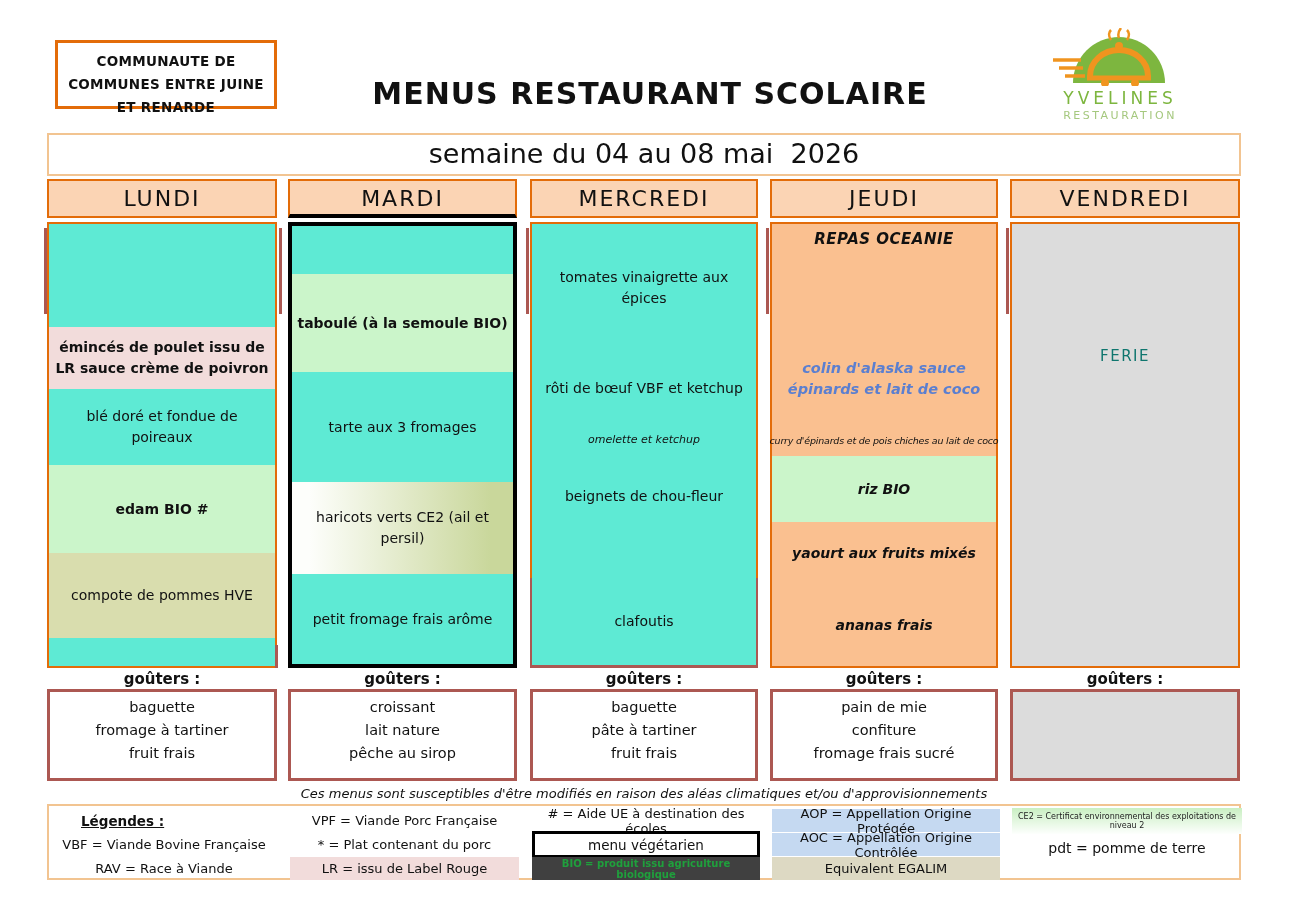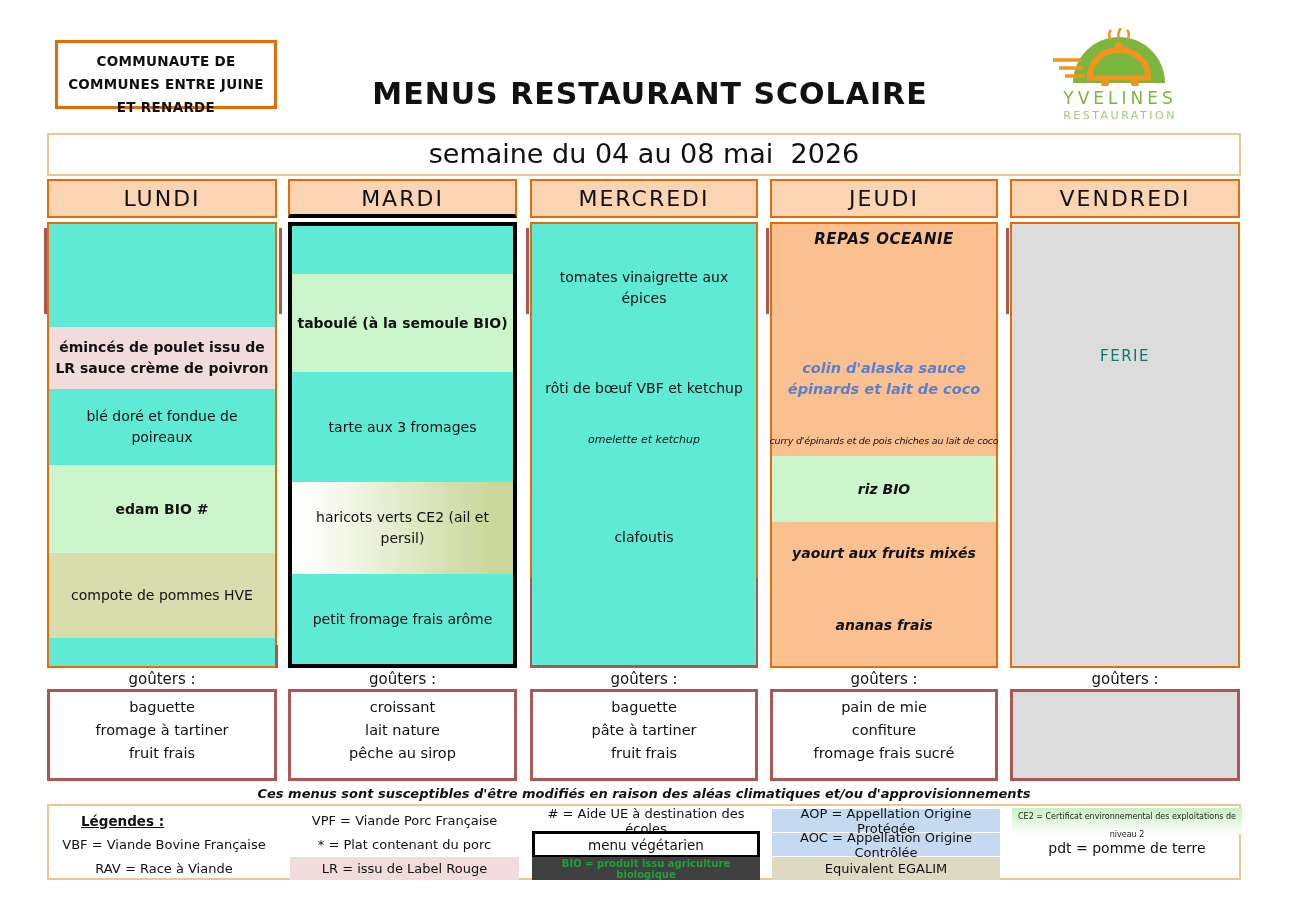--- a/index.html
+++ b/index.html
@@ -55,51 +55,51 @@
 
   
   .maroon-stripe { position:absolute; width:3px; height:86px; top:228px; background:#AC5852; }
   .ms1 { left:44px; } .ms2 { left:279px; } .ms3 { left:526px; } .ms4 { left:766px; } .ms5 { left:1006px; }
   .maroon-bottom-mercredi { position:absolute; left:530px; top:578px; width:228px; height:90px;
         border-left:2px solid #AC5852; border-right:2px solid #AC5852; border-bottom:3px solid #AC5852; }
   .maroon-corner-lundi { position:absolute; left:275px; top:645px; width:3px; height:23px; background:#AC5852; }
 
   
   .gouter-label { position:absolute; top:670px; height:18px; text-align:center;
-                  font-weight:normal; font-size:15px; }
+                  font-weight:bold; font-size:15px; }
   .gouter-box { position:absolute; top:689px; height:92px; border:3px solid #AC5852;
                 background:#fff; text-align:center; font-size:14.5px; line-height:23px; padding-top:4px; }
   .gouter-box.grey { background:#DCDCDC; }
   .gl1 { left:47px;  width:230px; } .gb1 { left:47px;  width:230px; }
   .gl2 { left:288px; width:229px; } .gb2 { left:288px; width:229px; }
   .gl3 { left:530px; width:228px; } .gb3 { left:530px; width:228px; }
   .gl4 { left:770px; width:228px; } .gb4 { left:770px; width:228px; }
   .gl5 { left:1010px; width:230px; } .gb5 { left:1010px; width:230px; }
 
   .footer-note { position:absolute; left:47px; top:786px; width:1194px; text-align:center;
-                 font-weight:bold; font-style:italic; font-size:13px; }
+                 font-weight:normal; font-style:italic; font-size:13px; }
 
   
   .legend-box { position:absolute; left:47px; top:804px; width:1194px; height:76px;
                 border:2px solid #F2C491; }
   .lcell { position:absolute; height:23px; display:flex; align-items:center; justify-content:center;
            text-align:center; font-size:13px; }
   .lc1 { left:0; width:230px; } .lc2 { left:241px; width:229px; }
   .lc3 { left:483px; width:228px; } .lc4 { left:723px; width:228px; }
   .lc5 { left:963px; width:230px; }
   .lr1 { top:3px; } .lr2 { top:27px; } .lr3 { top:51px; }
   .legend-title { justify-content:flex-start; padding-left:32px; font-weight:bold;
                   text-decoration:underline; font-size:13.5px; }
   .lr-bg   { background:#F2DCDB; }
   .vege-box { top:25px; height:27px; border:3.5px solid #000; background:#fff; font-size:13.5px; }
   .bio-bg  { background:#404040; color:#1FA03C; font-weight:bold; font-size:10px; }
   .blue-bg { background:#C5D9F1; }
   .egalim-bg { background:#DDD9C3; }
   .ce2-cell { top:2px; height:26px; background:linear-gradient(to bottom, #C9EFC2, #FDFFFD);
-              font-size:8px; line-height:18px; padding:0 2px; flex-wrap:wrap; color:#222; }
+              font-size:8px; line-height:9px; padding:0 2px; flex-wrap:wrap; color:#222; }
   .pdt-cell { top:30px; font-size:14px; }
 </style>
 </head>
 <body>
 
 <div class="page">
 
   <div class="org-box">
     <div>COMMUNAUTE DE</div>
     <div>COMMUNES ENTRE JUINE</div>
@@ -148,20 +148,21 @@
     <div class="cell bold bg-mint" style="height:98px;">taboulé (à la semoule BIO)</div>
     <div class="cell" style="height:110px;">tarte aux 3 fromages</div>
     <div class="cell bg-grad" style="height:92px;">haricots verts CE2 (ail et persil)</div>
     <div class="cell" style="height:90px;">petit fromage frais arôme</div>
   </div>
 
   <div class="col col-mercredi">
     <div class="cell" style="height:128px;">tomates vinaigrette aux épices</div>
     <div class="cell" style="height:72px;">rôti de bœuf VBF et ketchup</div>
     <div class="cell small-it" style="height:30px;">omelette et ketchup</div>
+    <div class="cell" style="height:84px;">beignets de chou-fleur</div>
     <div class="cell" style="height:38px;"></div>
     <div class="cell" style="height:90px;">clafoutis</div>
   </div>
 
   <div class="col col-jeudi">
     <div class="cell bi" style="height:30px; font-size:15px; letter-spacing:0.5px;">REPAS OCEANIE</div>
     <div class="cell" style="height:80px;"></div>
     <div class="cell bi blue-txt" style="height:90px; font-size:14.5px;">colin d'alaska sauce épinards et lait de coco</div>
     <div class="cell tiny-it" style="height:32px;">curry d'épinards et de pois chiches au lait de coco</div>
     <div class="cell bi bg-mint" style="height:66px;">riz BIO</div>

